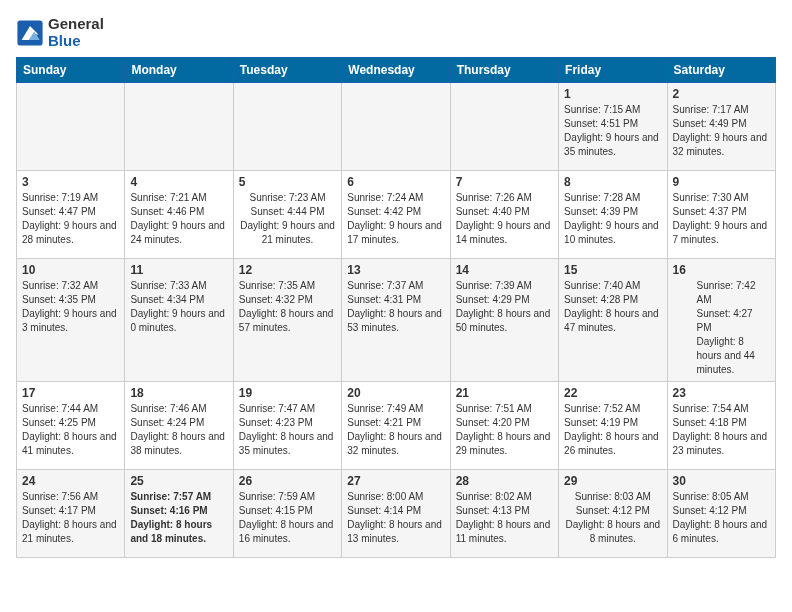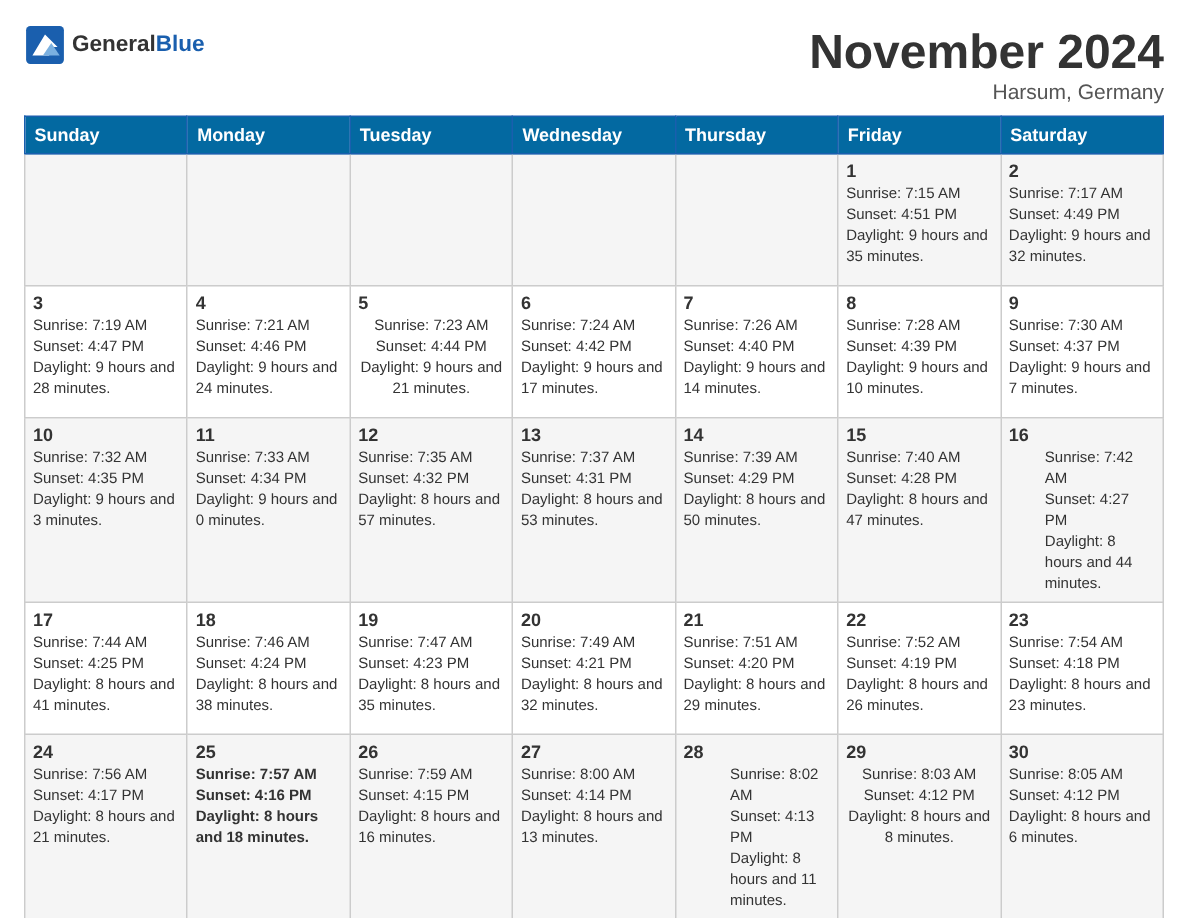--- a/index.html
+++ b/index.html
@@ -16,20 +16,21 @@
       align-items: flex-start;
       margin-bottom: 8px;
     }
     .logo {
       display: flex;
       align-items: center;
       gap: 4px;
     }
     .logo-text {
       display: flex;
+      flex-direction: column;
       line-height: 1.1;
       justify-content: center;
     }
     .logo-general {
       font-size: 15px;
       font-weight: bold;
       color: #333;
     }
     .logo-blue {
       font-size: 15px;
@@ -99,24 +100,20 @@
     <svg class="logo-icon" viewBox="0 0 40 40">
       <rect x="2" y="2" width="36" height="36" rx="4" fill="#1a5fae"></rect>
       <polygon points="8,30 20,10 32,22 24,22 24,30" fill="white"></polygon>
       <polygon points="18,30 26,18 34,30" fill="#7ab0e0"></polygon>
     </svg>
     <div class="logo-text">
       <span class="logo-general">General</span>
       <span class="logo-blue">Blue</span>
     </div>
   </div>
-  <div class="title-area">
-    <div class="month-title">November 2024</div>
-    <div class="location-title">Harsum, Germany</div>
-  </div>
 </div>
 
 <table>
   <thead>
     <tr>
     <th>Sunday</th>
         <th>Monday</th>
         <th>Tuesday</th>
         <th>Wednesday</th>
         <th>Thursday</th>
@@ -296,21 +293,21 @@
 Daylight: 8 hours and 16 minutes.</div>
         </td>
         <td>
           <div class="day-number">27</div>
           <div class="day-info" style="white-space: pre-line;">Sunrise: 8:00 AM
 Sunset: 4:14 PM
 Daylight: 8 hours and 13 minutes.</div>
         </td>
         <td>
           <div class="day-number">28</div>
-          <div class="day-info" style="white-space: pre-line; margin-left: 31px;">Sunrise: 8:02 AM
+          <div class="day-info" style="white-space: pre-line;">Sunrise: 8:02 AM
 Sunset: 4:13 PM
 Daylight: 8 hours and 11 minutes.</div>
         </td>
         <td>
           <div class="day-number">29</div>
           <div class="day-info" style="white-space: pre-line; text-align: center;">Sunrise: 8:03 AM
 Sunset: 4:12 PM
 Daylight: 8 hours and 8 minutes.</div>
         </td>
         <td>

